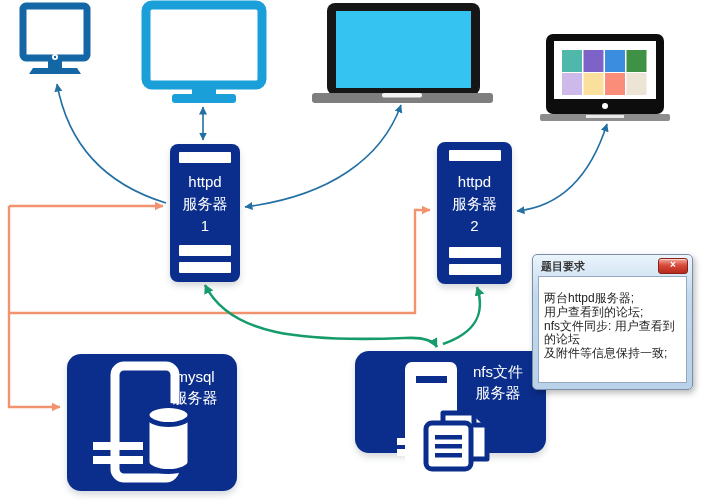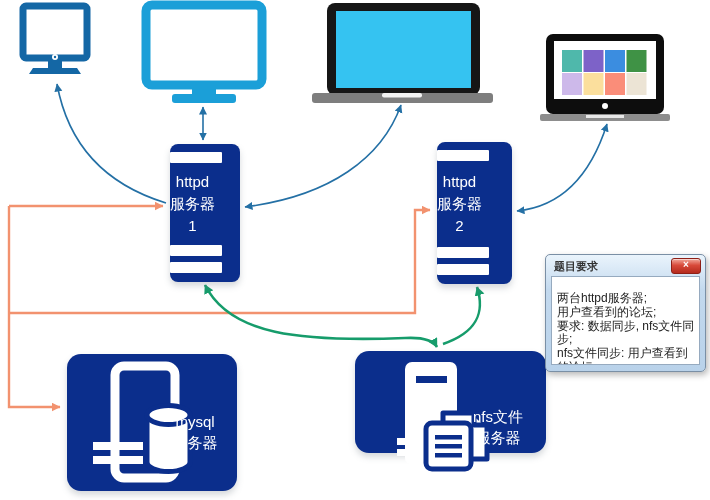--- a/index.html
+++ b/index.html
@@ -13,38 +13,38 @@
   body{font-family:"Liberation Sans","DejaVu Sans",sans-serif;}
   .stage{position:relative;width:710px;height:500px;background:#fff;overflow:hidden;}
   .stage svg{display:block;}
   .abs{position:absolute;}
   #connectors{position:absolute;left:0;top:0;z-index:1;}
   .node{z-index:2;}
 
   
   .srv-box{position:absolute;z-index:2;background:var(--navy);color:#fff;
     box-shadow:0 4px 6px rgba(120,130,140,.3);}
-  .httpd-box{border-radius:8px;display:flex;flex-direction:column;align-items:flex-start;
+  .httpd-box{border-radius:8px;display:flex;flex-direction:column;align-items:center;
     padding:8px 0 9px;box-sizing:border-box;}
   #httpd1{left:170px;top:144px;width:70px;height:138px;}
   #httpd2{left:437px;top:142px;width:75px;height:142px;}
   .stripe{width:52px;height:11px;background:#fff;border-radius:1px;flex:0 0 auto;}
   .httpd-text{flex:1 1 auto;display:flex;flex-direction:column;justify-content:center;
     align-items:center;text-align:center;font-size:15px;line-height:1.45;}
   .stripe.gap{margin-bottom:6px;}
   .big-box{border-radius:14px;}
   #mysql-box{left:67px;top:354px;width:170px;height:137px;}
   #nfs-box{left:355px;top:351px;width:191px;height:102px;}
   .big-label{position:absolute;top:12px;right:6px;width:72px;text-align:center;
-    font-size:15px;line-height:1.4;margin-top:45px;}
+    font-size:15px;line-height:1.4;}
   #nfs-box .big-label{width:84px;top:10px;right:6px;}
   .icon-fill{position:absolute;left:0;top:0;}
 
   
-  #req-window{position:absolute;left:545px;top:254px;width:161px;height:118px;z-index:3;
+  #req-window{position:absolute;left:532px;top:254px;width:161px;height:136px;z-index:3;
     border:1px solid #7a8fa5;border-radius:5px;box-sizing:border-box;
     background:linear-gradient(#eaf4fc,#c3d9ee 30%,#b9d2ea);
     box-shadow:2px 3px 6px rgba(0,0,0,.28);}
   .title-bar{height:20px;display:flex;align-items:center;padding:1px 4px 0 8px;}
   .win-title{flex:1;font-size:11px;font-weight:700;color:#333;}
   .close-btn{width:28px;height:14px;border:1px solid #8e1f16;border-radius:3px;
     background:linear-gradient(#f2a99c,#d84a3a 45%,#b42a1d);color:#fff;
     font-size:10px;line-height:12px;font-weight:700;text-align:center;cursor:pointer;
     box-shadow:inset 0 1px 0 rgba(255,255,255,.5);}
   .win-content{position:absolute;left:5px;right:5px;top:21px;bottom:6px;background:#fff;
@@ -185,19 +185,18 @@
   <div id="req-window">
     <div class="title-bar">
       <span class="win-title">题目要求</span>
       <span class="close-btn">
         <span>×</span>
       </span>
     </div>
     <div class="win-content">
       <div class="req-line">两台httpd服务器;</div>
       <div class="req-line">用户查看到的论坛;</div>
-      <div class="req-line">要求: 数据同步, nfs文件同步;</div>
       <div class="req-line">nfs文件同步: 用户查看到的论坛</div>
       <div class="req-line">及附件等信息保持一致;</div>
     </div>
   </div>
 
 </div>
 
 </body></html>

